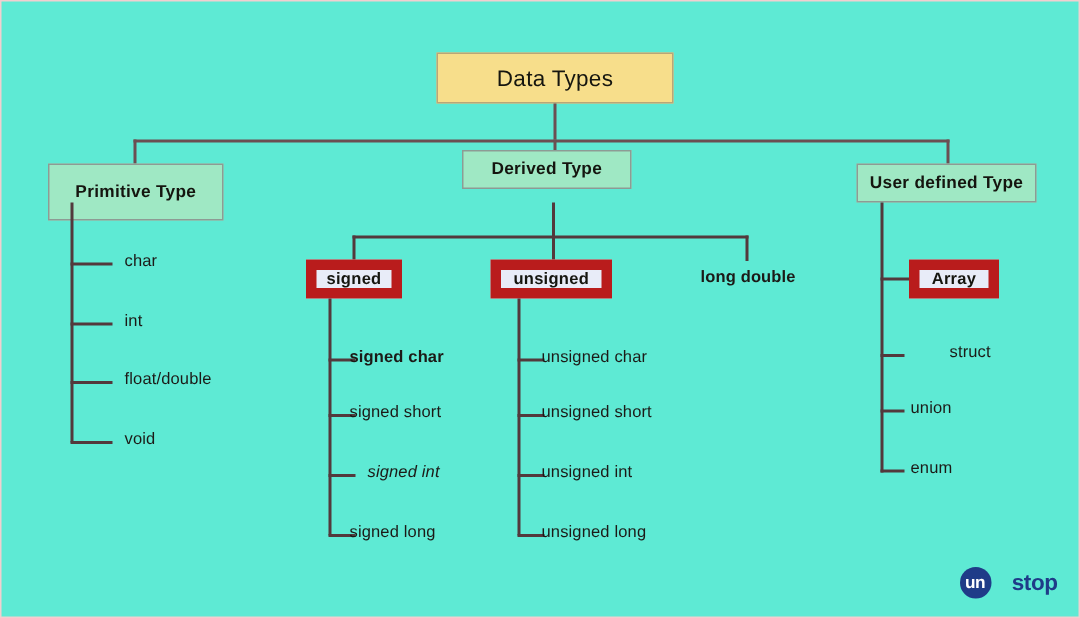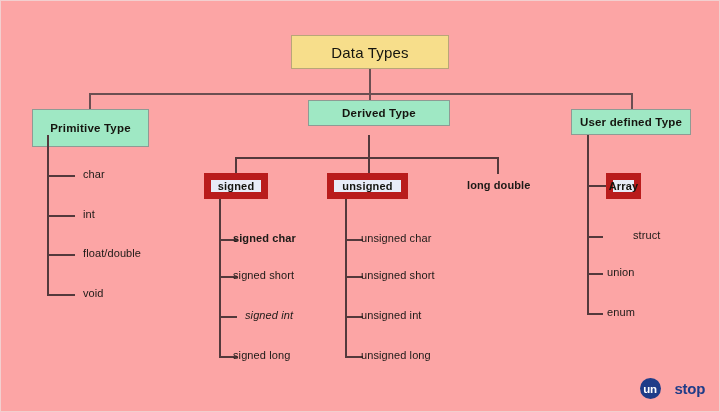--- a/index.html
+++ b/index.html
@@ -6,21 +6,21 @@
   html,body{margin:0;padding:0;}
   body{
     width:720px;height:412px;
     background:#fbdcdc;
     font-family:"Liberation Sans",sans-serif;
     overflow:hidden;
   }
   #canvas{
     position:relative;
     width:720px;height:412px;
-    background:#fca5a5;
+    background:#5eead4;
     box-sizing:border-box;
     border:1px solid #f2cfcf;
   }
   
   .node{
     position:absolute;
     box-sizing:border-box;
     display:flex;align-items:center;justify-content:center;
     border:1px solid #8a7f80;
     color:#15150f;
@@ -87,21 +87,21 @@
 
   <div class="vline" style="left:368px;top:68px;height:24px;"></div>
 
   <div class="hline" style="left:88px;top:92px;width:544px;"></div>
 
   <div class="vline" style="left:88px;top:92px;height:17px;"></div>
   <div class="vline" style="left:368px;top:92px;height:17px;"></div>
   <div class="vline" style="left:630px;top:92px;height:17px;"></div>
 
   <div class="node lvl2" style="left:31px;top:108px;width:117px;height:38px;">Primitive Type</div>
-  <div class="node lvl2" style="left:307px;top:99px;width:142px;height:26px;">Derived Type</div>
+  <div class="node lvl2" style="left:307px;top:99px;width:113px;height:26px;">Derived Type</div>
   <div class="node lvl2" style="left:570px;top:108px;width:120px;height:26px;">User defined Type</div>
 
   <div class="vline thin" style="left:46px;top:134px;height:160px;"></div>
 
   <div class="hline thin" style="left:46px;top:174px;width:28px;"></div>
   <div class="hline thin" style="left:46px;top:214px;width:28px;"></div>
   <div class="hline thin" style="left:46px;top:253px;width:28px;"></div>
   <div class="hline thin" style="left:46px;top:293px;width:28px;"></div>
 
   <div class="leaf" style="left:82px;top:167px;">char</div>
@@ -140,21 +140,21 @@
   <div class="leaf" style="left:360px;top:268px;">unsigned short</div>
   <div class="leaf" style="left:360px;top:308px;">unsigned int</div>
   <div class="leaf" style="left:360px;top:348px;">unsigned long</div>
 
   <div class="vline thin" style="left:586px;top:134px;height:180px;"></div>
   <div class="hline thin" style="left:586px;top:184px;width:20px;"></div>
   <div class="hline thin" style="left:586px;top:235px;width:16px;"></div>
   <div class="hline thin" style="left:586px;top:272px;width:16px;"></div>
   <div class="hline thin" style="left:586px;top:312px;width:16px;"></div>
 
-  <div class="node lvl3" style="left:605px;top:172px;width:35px;height:26px;">Array</div>
+  <div class="node lvl3" style="left:605px;top:172px;width:60px;height:26px;">Array</div>
   <div class="leaf" style="left:632px;top:228px;">struct</div>
   <div class="leaf" style="left:606px;top:265px;">union</div>
   <div class="leaf" style="left:606px;top:305px;">enum</div>
 
   <div id="logo">
     <span class="mark">un</span>
     <span class="word">stop</span>
   </div>
 
 </div>

